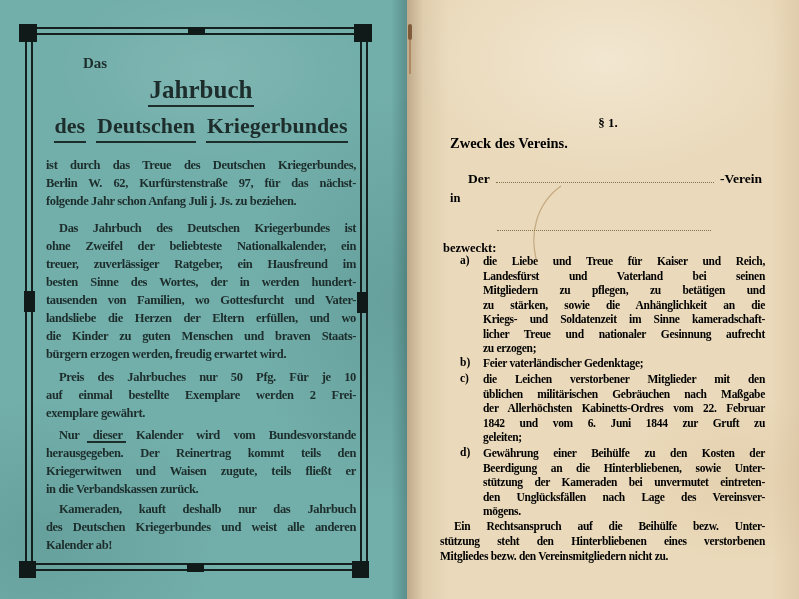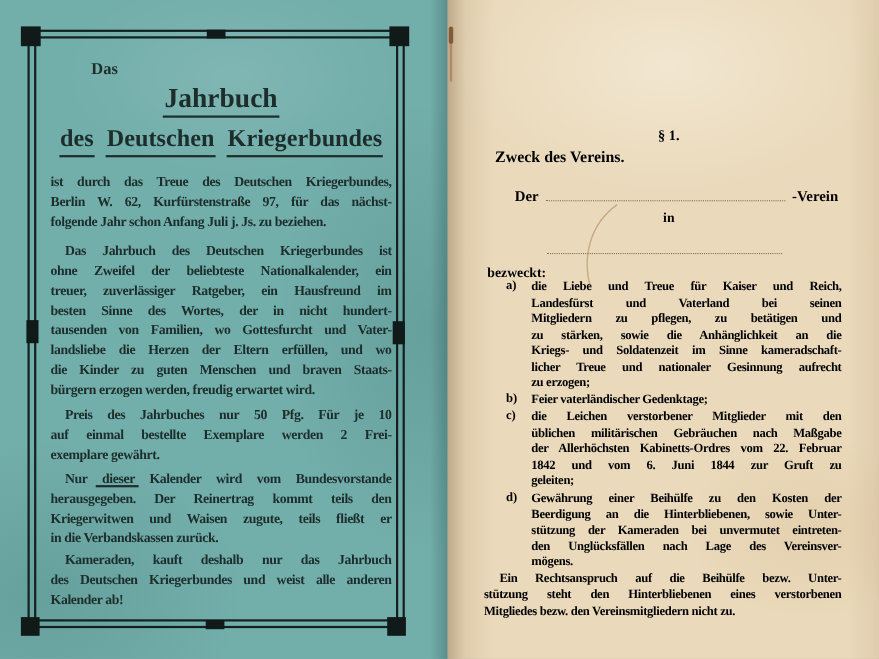--- a/index.html
+++ b/index.html
@@ -56,21 +56,21 @@
     background:#6e4623; opacity:.8; border-radius:2px;}
   .edge-mark2{position:absolute; left:409px; top:40px; width:2px; height:34px;
     background:rgba(150,92,40,.45);}
   .rp-secno{position:absolute; left:450px; top:115px; width:316px; text-align:center;
     font-size:13px; font-weight:bold;}
   .rp-sectitle{position:absolute; left:450px; top:135px; width:316px; 
     font-size:14.5px; font-weight:bold;}
   .rp-formrow{position:absolute; left:468px; top:170px; width:294px;
     display:flex; align-items:baseline; font-size:13.5px; font-weight:bold;}
   .dotted-fill{flex:1; margin:0 6px; border-bottom:1.5px dotted #87714c; height:12px;}
-  .rp-in{position:absolute; left:450px; top:191px; width:316px; text-align:center;
+  .rp-in{position:absolute; left:450px; top:191px; width:316px; 
     font-size:12.5px; font-weight:bold;}
   .dotted-line2{position:absolute; left:497px; top:220px; width:214px; height:10px;
     border-bottom:1.5px dotted #87714c;}
   .rp-bezweckt{position:absolute; left:443px; top:241px; font-size:12.5px; font-weight:bold;}
   .rp-item-label{position:absolute; left:460px; width:20px; font-size:11.5px; font-weight:bold;}
   .rp-item-text{position:absolute; left:483px; width:282px; font-size:11.5px; font-weight:bold;
     line-height:14.5px; letter-spacing:-0.3px;}
   .rp-item-text .tline{text-align:justify; text-align-last:justify;}
   .rp-item-text .tline:last-child{text-align-last:left;}
   .ia{top:254px;} .ib{top:356px;} .ic{top:372px;} .id{top:446px;}
@@ -113,21 +113,21 @@
 
     <div class="para p1">
         <div class="tline">ist durch das Treue des Deutschen Kriegerbundes,</div>
         <div class="tline">Berlin W. 62, Kurfürstenstraße 97, für das nächst-</div>
         <div class="tline">folgende Jahr schon Anfang Juli j. Js. zu beziehen.</div>
       </div>
     <div class="para p2 indent">
         <div class="tline">Das Jahrbuch des Deutschen Kriegerbundes ist</div>
         <div class="tline">ohne Zweifel der beliebteste Nationalkalender, ein</div>
         <div class="tline">treuer, zuverlässiger Ratgeber, ein Hausfreund im</div>
-        <div class="tline">besten Sinne des Wortes, der in nicht hundert-</div>
+        <div class="tline">besten Sinne des Wortes, der in werden hundert-</div>
         <div class="tline">tausenden von Familien, wo Gottesfurcht und Vater-</div>
         <div class="tline">landsliebe die Herzen der Eltern erfüllen, und wo</div>
         <div class="tline">die Kinder zu guten Menschen und braven Staats-</div>
         <div class="tline">bürgern erzogen werden, freudig erwartet wird.</div>
       </div>
     <div class="para p3 indent">
         <div class="tline">Preis des Jahrbuches nur 50 Pfg.  Für je 10</div>
         <div class="tline">auf einmal bestellte Exemplare werden 2 Frei-</div>
         <div class="tline">exemplare gewährt.</div>
       </div>

